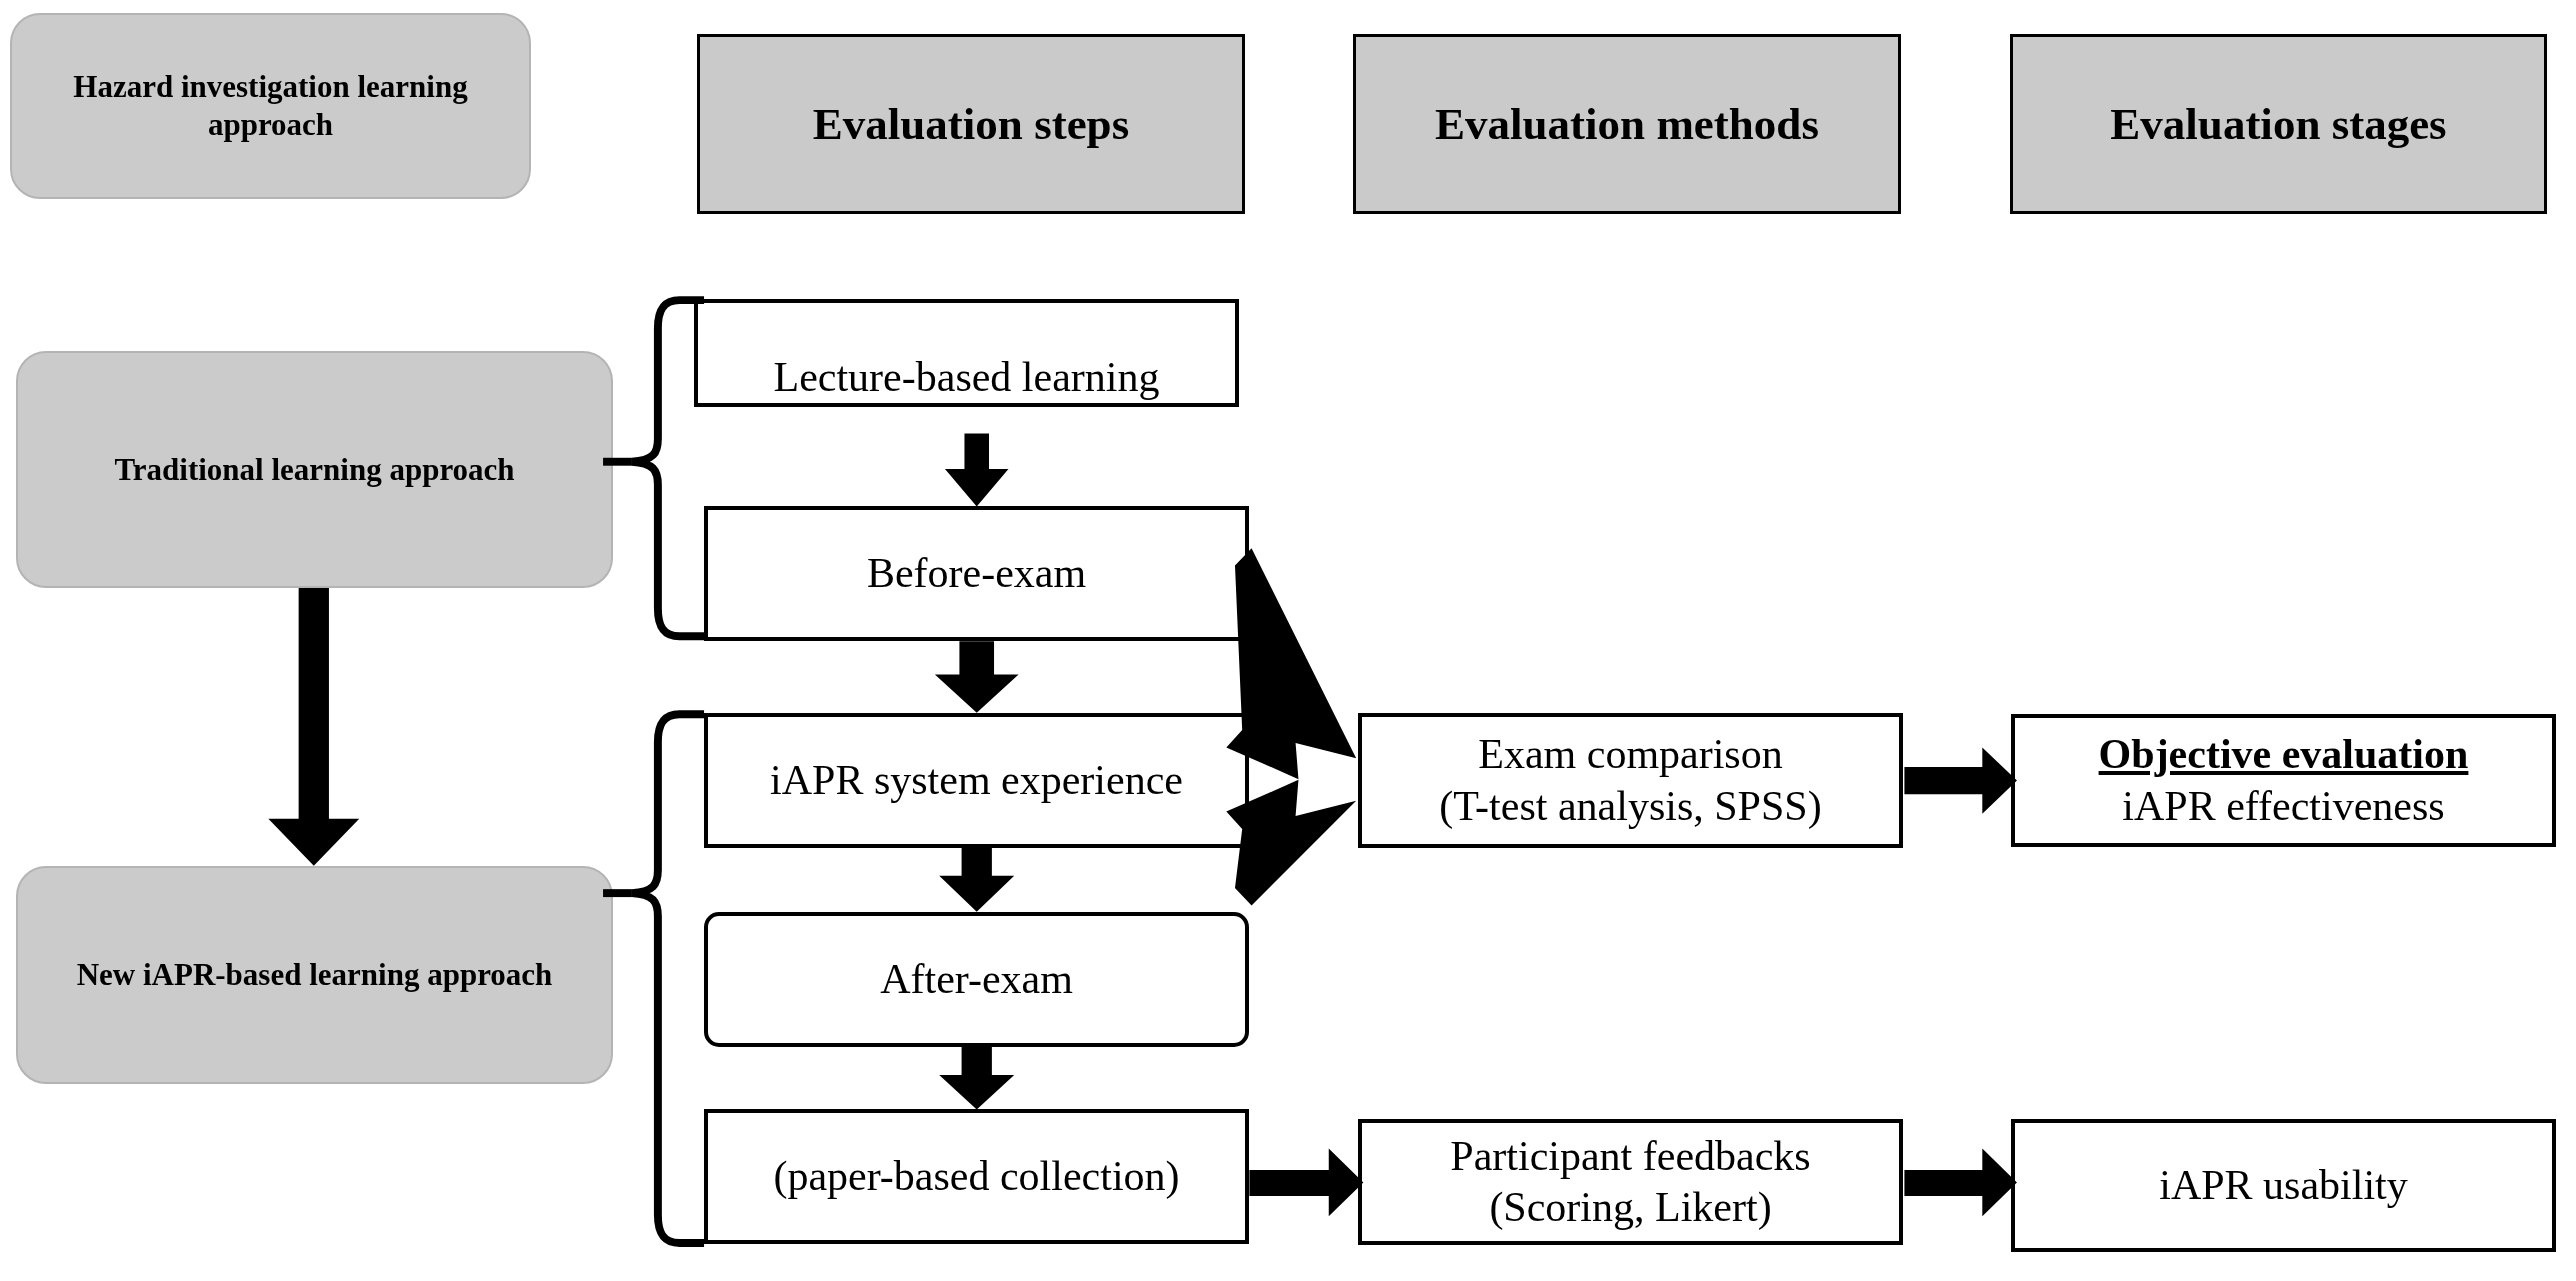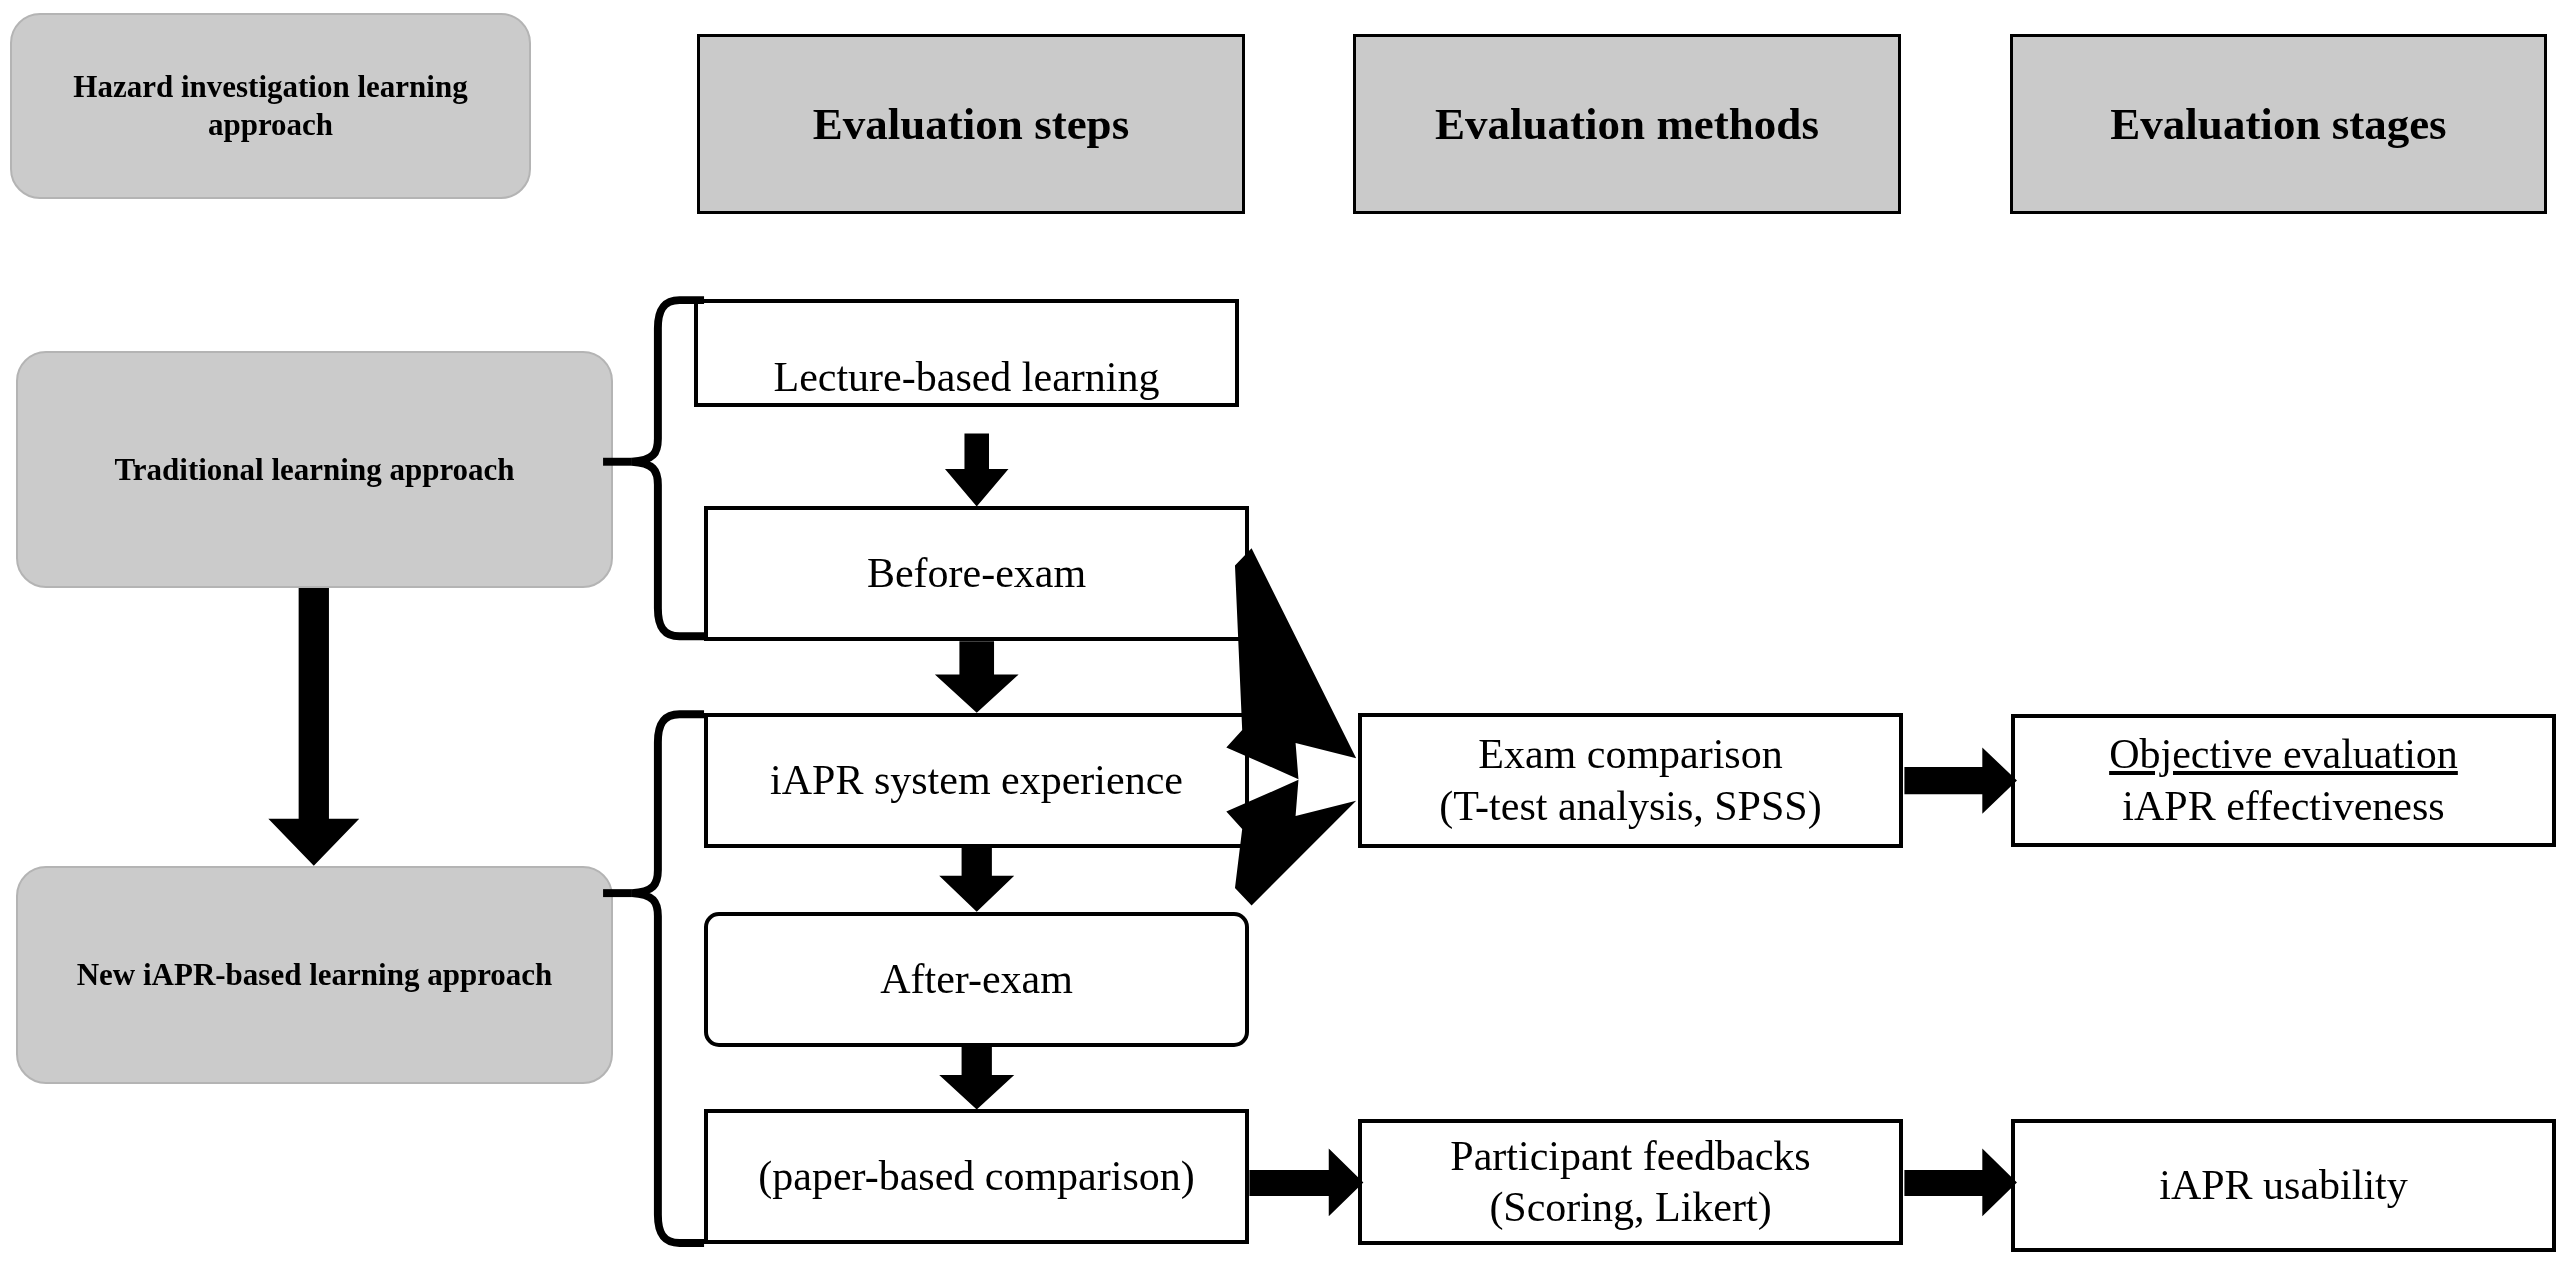--- a/index.html
+++ b/index.html
@@ -48,21 +48,21 @@
     border: 4.3px solid #000000;
     font-size: 42px;
     font-weight: normal;
   }
   .stage {
     background: #ffffff;
     border: 4.3px solid #000000;
     font-size: 42px;
   }
   .stage .line1 {
-    font-weight: normal;
+    font-weight: bold;
     text-decoration: underline;
     text-underline-offset: 2.9px;
     display: block;
   }
   .stage .line2 {
     font-weight: normal;
     display: block;
   }
   .twoline .l1, .twoline .l2 { display: block; }
   svg.overlay {
@@ -123,21 +123,21 @@
   <div class="box step" style="left:704px; top:713px; width:545px; height:135px;">
     <span>iAPR system experience</span>
   </div>
 
   <div class="box step" style="left:704px; top:912px; width:545px; height:135px;border-radius:15px;">
     <span>After-exam</span>
   </div>
 
   <div class="box step twoline" style="left:704px; top:1109px; width:545px; height:135px;">
     <span>
-      <span class="l2">(paper-based comparison)</span>
+      <span class="l2">(paper-based collection)</span>
     </span>
   </div>
 
   <div class="box step twoline" style="left:1358px; top:713px; width:545px; height:135px;">
     <span>
       <span class="l1">Exam comparison</span>
       <span class="l2">(T-test analysis, SPSS)</span>
     </span>
   </div>
 

